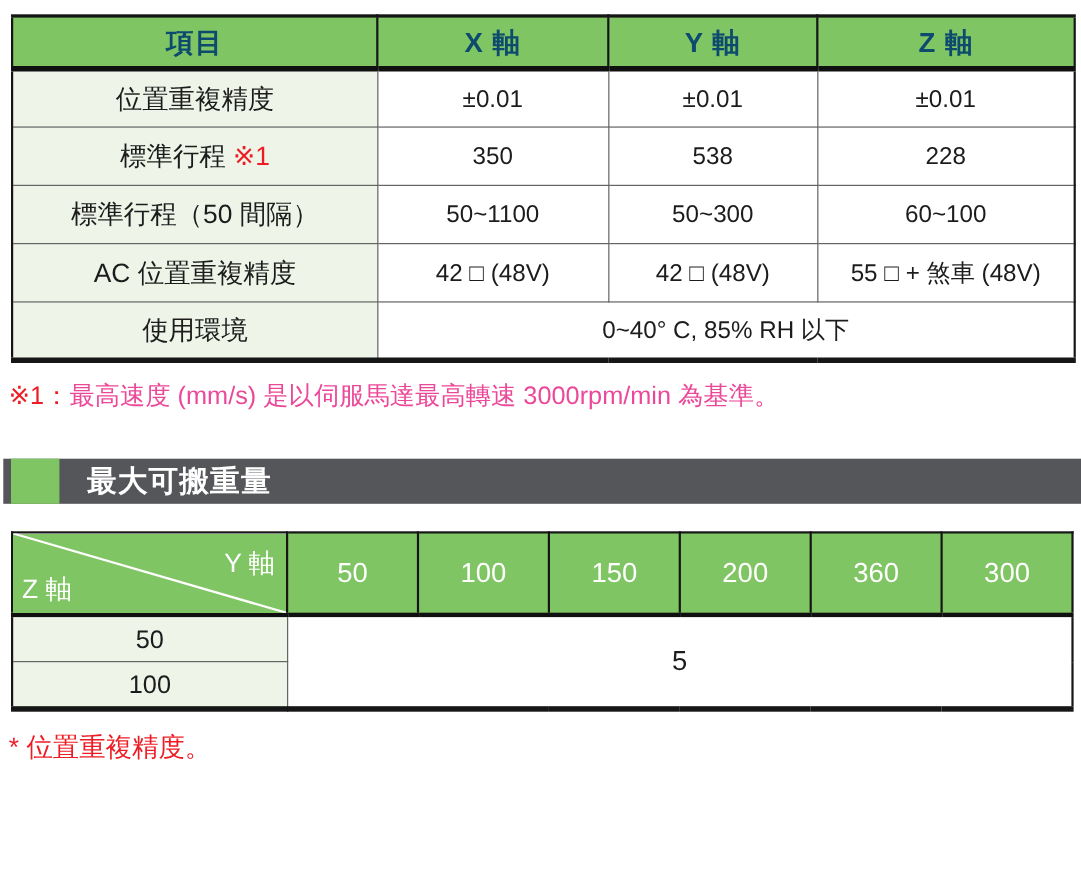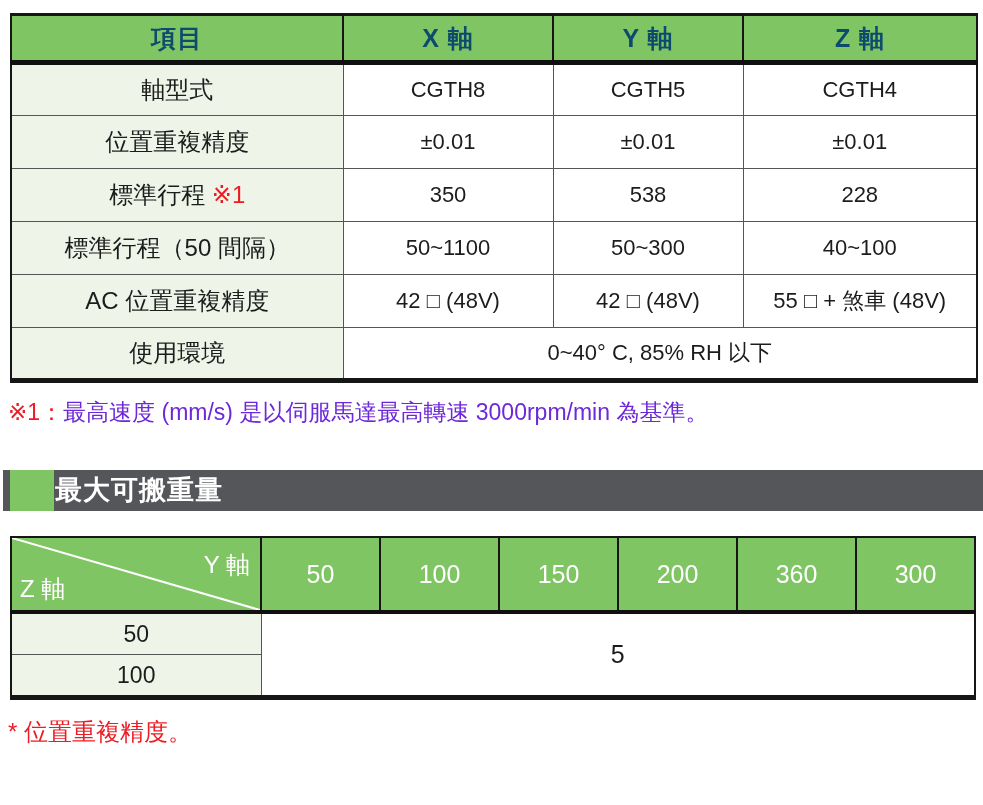--- a/index.html
+++ b/index.html
@@ -48,39 +48,39 @@
     font-size:24px;
   }
   .red{color:#ed1c24;}
 
   
   .note1{
     margin:15px 0 0 8px;
     font-size:23px;
     line-height:28px;
   }
-  .note1 .green{color:#6d28d9;}
+  .note1 .green{color:#ec4899;}
 
   
   .section-bar{
     position:relative;
     margin-top:44px;
     margin-left:3px;
     height:41px;
     background:#55565a;
   }
   .section-bar .accent{
     position:absolute;
     left:7px;top:0;bottom:0;
     width:44px;
     background:#80c564;
   }
   .section-bar .title{
     position:absolute;
-    left:52px;top:0;
+    left:76px;top:0;
     line-height:41px;
     color:#ffffff;
     font-size:27px;
     font-weight:bold;
     letter-spacing:1px;
   }
 
   
   table.load{
     border-collapse:collapse;
@@ -149,42 +149,36 @@
     <thead>
       <tr>
         <th>項目</th>
         <th>X 軸</th>
         <th>Y 軸</th>
         <th>Z 軸</th>
       </tr>
     </thead>
     <tbody>
       <tr>
-        <td class="label">軸型式</td>
-        <td>CGTH8</td>
-        <td>CGTH5</td>
-        <td>CGTH4</td>
-      </tr>
-      <tr>
         <td class="label">位置重複精度</td>
         <td>±0.01</td>
         <td>±0.01</td>
         <td>±0.01</td>
       </tr>
       <tr>
         <td class="label"><span>標準行程</span> <span class="red">※1</span></td>
         <td>350</td>
         <td>538</td>
         <td>228</td>
       </tr>
       <tr>
         <td class="label">標準行程（50 間隔）</td>
         <td>50~1100</td>
         <td>50~300</td>
-        <td>40~100</td>
+        <td>60~100</td>
       </tr>
       <tr>
         <td class="label">AC 位置重複精度</td>
         <td>42 □ (48V)</td>
         <td>42 □ (48V)</td>
         <td>55 □ + 煞車 (48V)</td>
       </tr>
       <tr>
         <td class="label">使用環境</td>
         <td colspan="3">0~40° C, 85% RH 以下</td>

